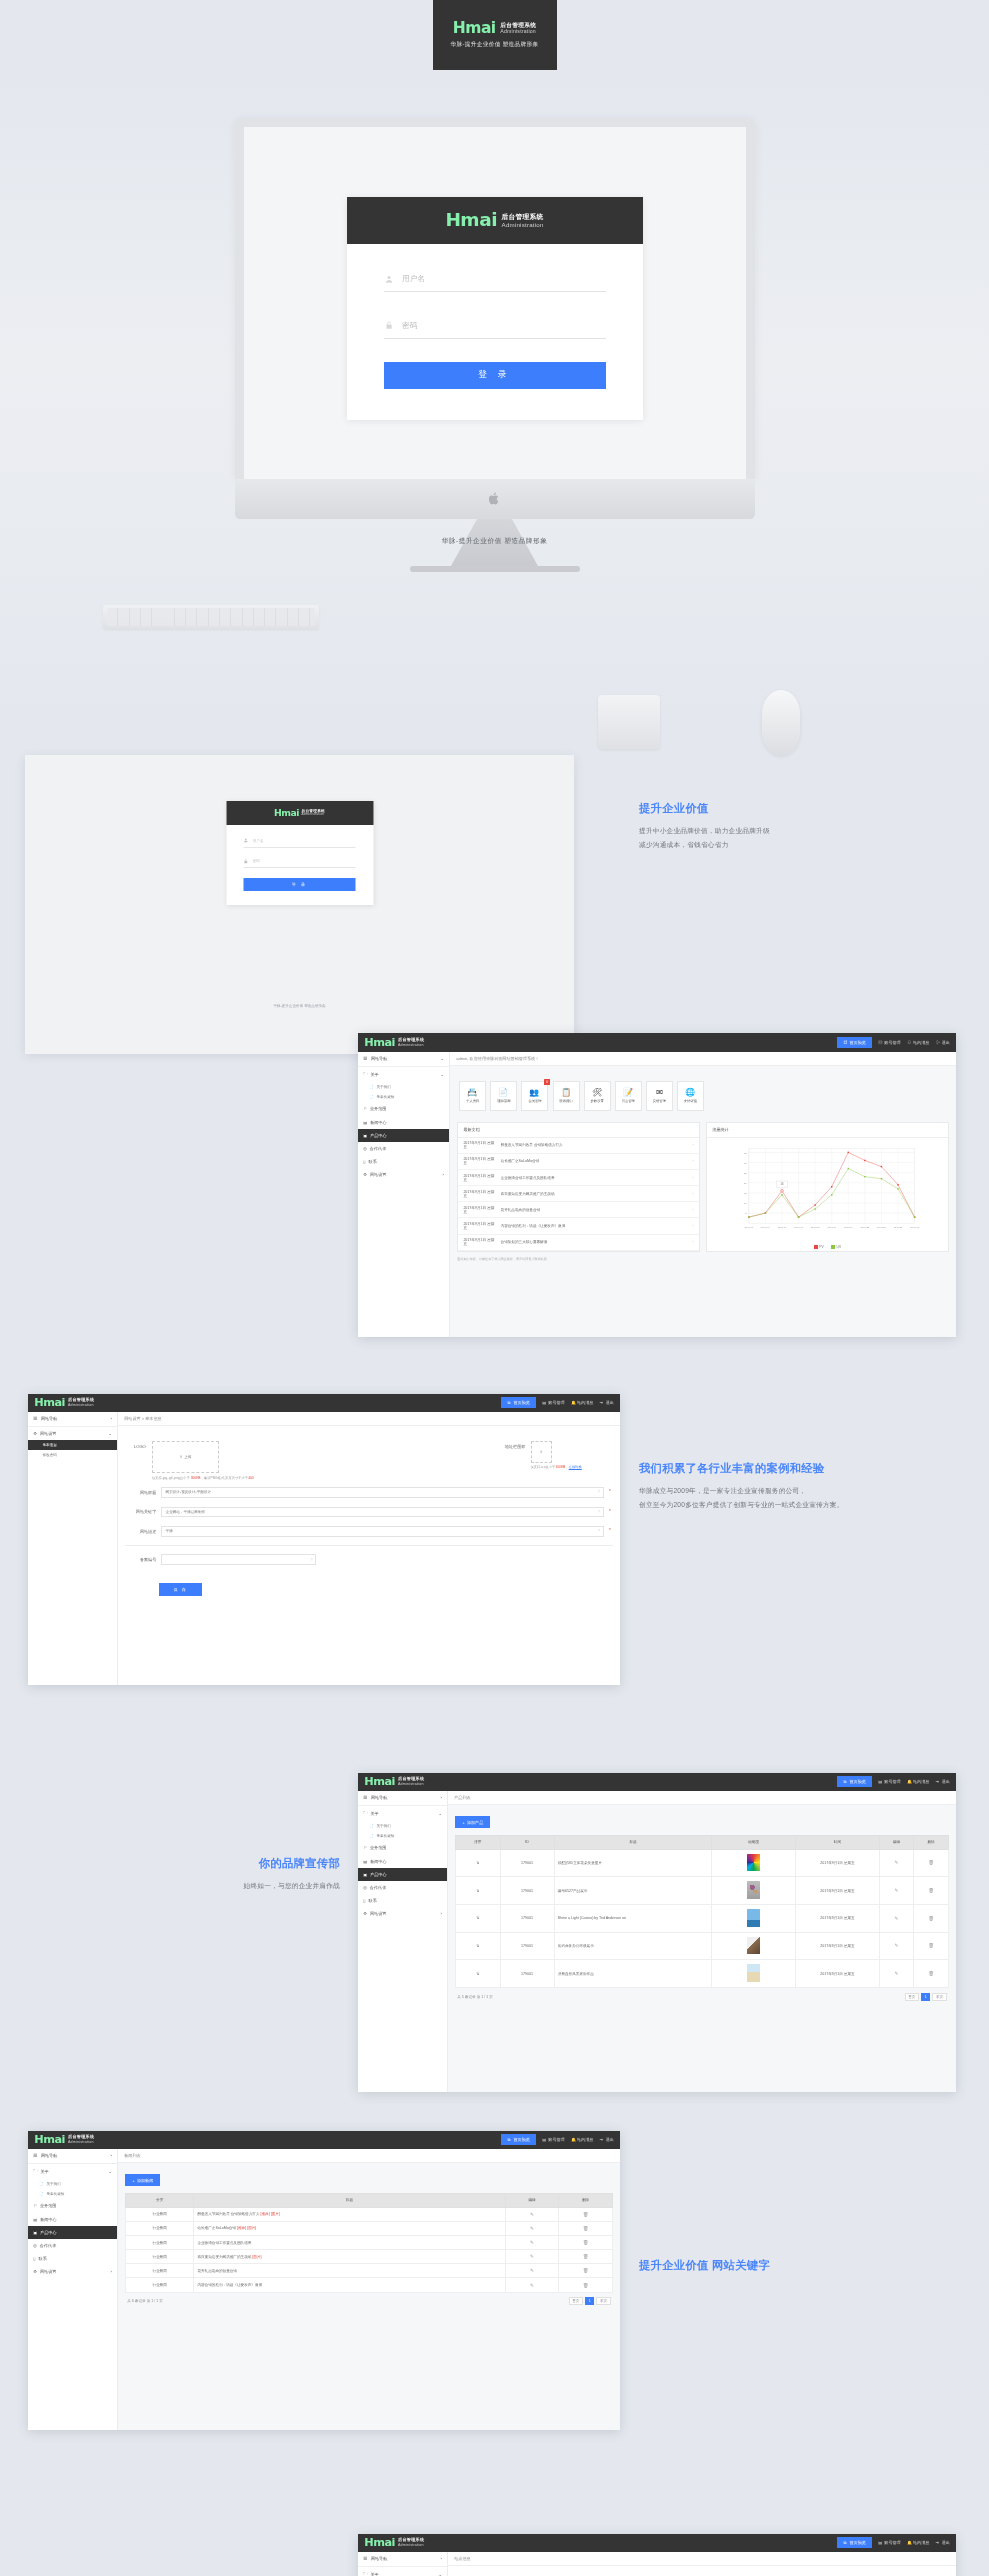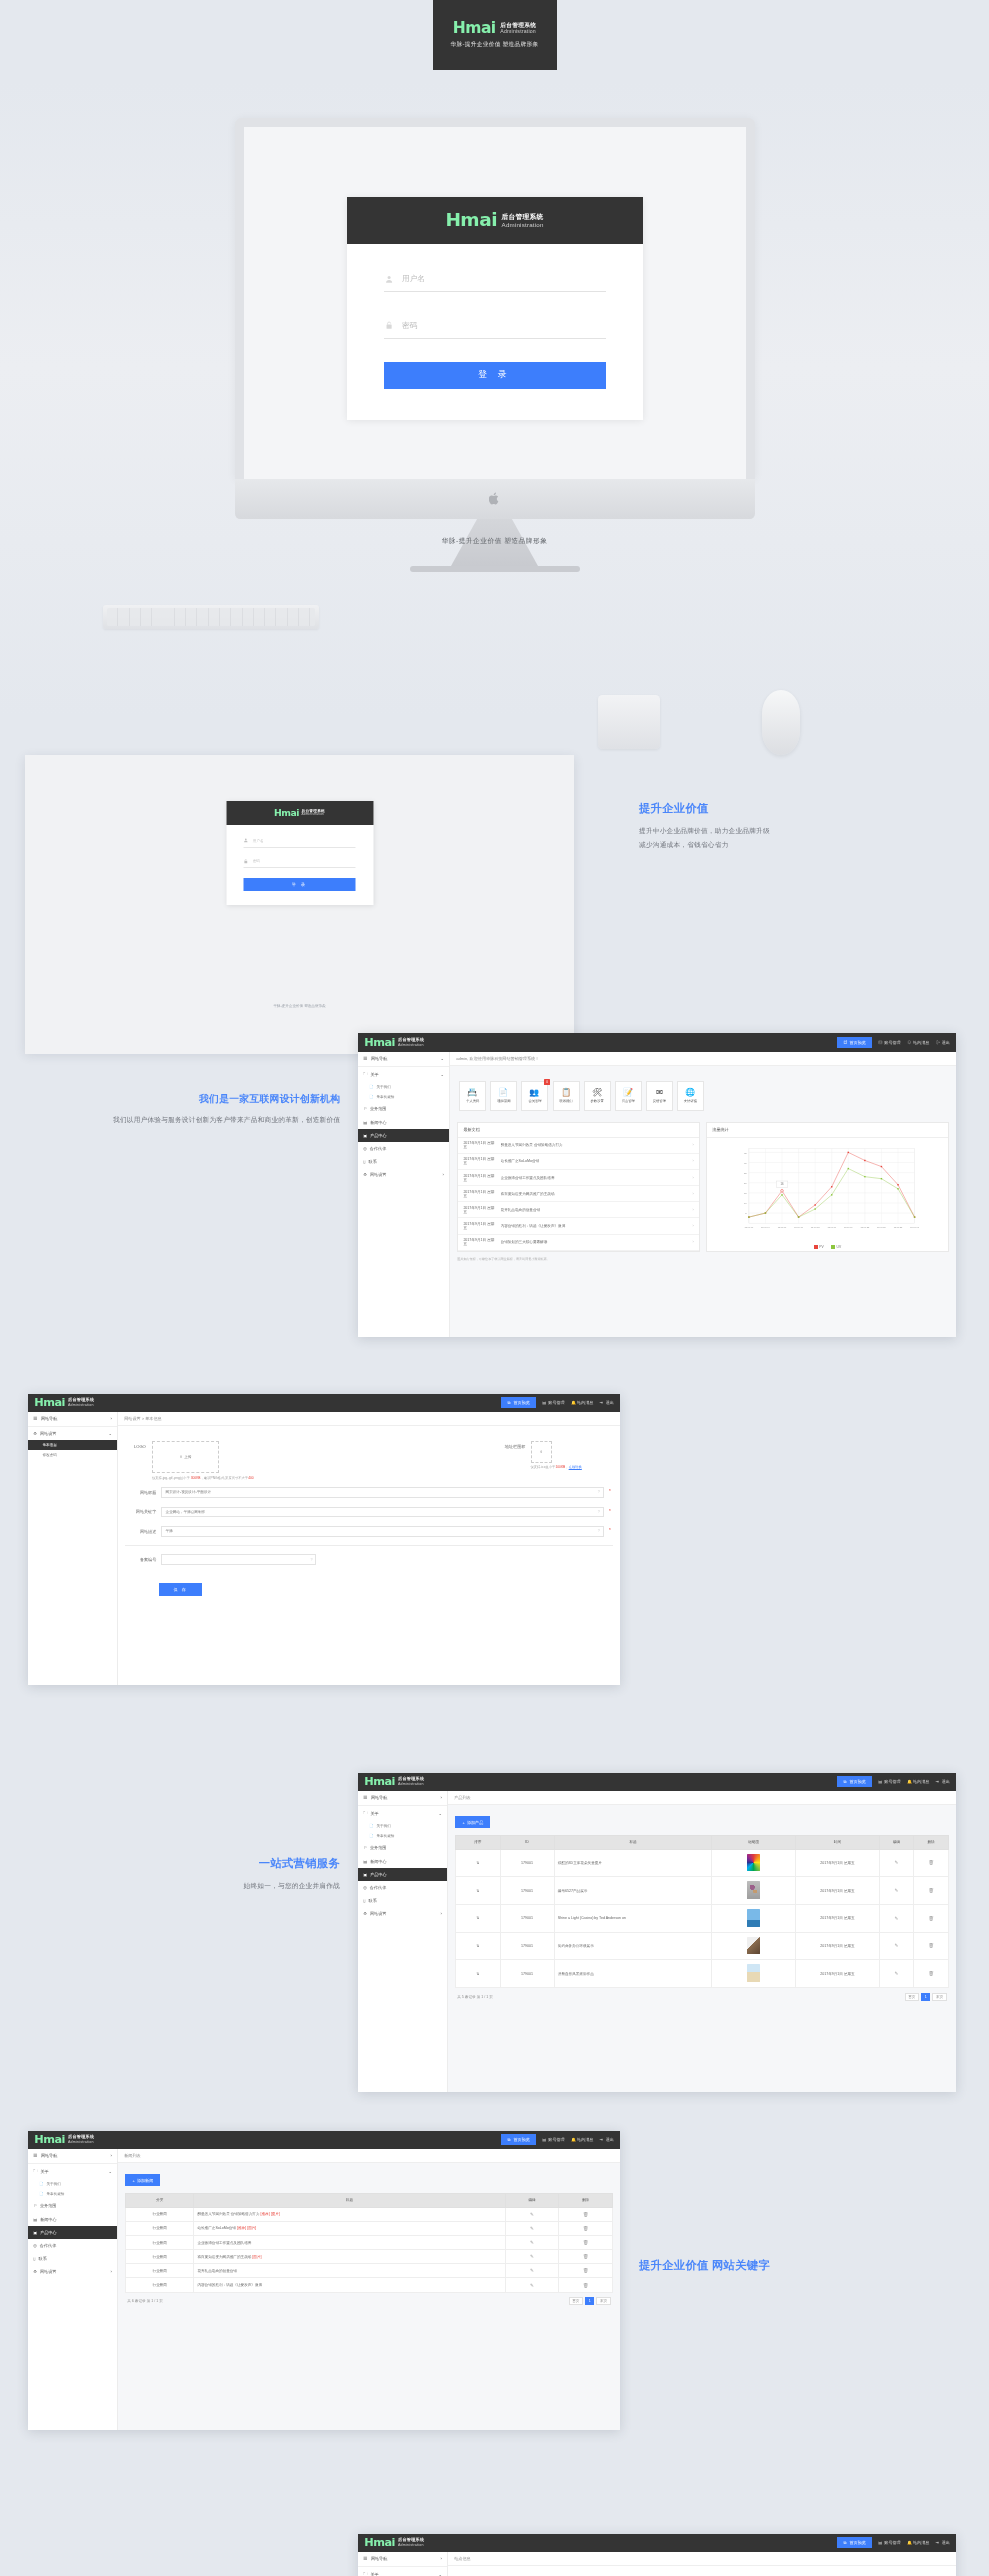--- a/index.html
+++ b/index.html
@@ -256,24 +256,20 @@
       <div style="position:absolute;left:0;right:0;bottom:46px;text-align:center;font-size:3.6px;color:#9aa0a8;">华脉-提升企业价值 塑造品牌形象</div>
     </div>
     <div style="position:absolute;left:639px;top:85px;width:319px">
       <div class="promo-title">提升企业价值</div>
       <div class="promo-line">提升中小企业品牌价值，助力企业品牌升级</div>
       <div class="promo-line">减少沟通成本，省钱省心省力</div>
     </div>
   </div>
 
   <div class="sec" style="height:361px">
-    <div style="position:absolute;left:10.3px;top:88px;width:330px">
-      <div class="promo-title promo-sm" style="text-align:right;font-size:9.8px;color:#4a86fa;font-weight:700;margin-bottom:7.2px;">我们是一家互联网设计创新机构</div>
-      <div class="promo-line" style="text-align:right">我们以用户体验与服务设计创新为客户带来产品和商业的革新，创造新价值</div>
-    </div>
 
     <div class="win" style="position:absolute;left:358px;top:28px;width:598px;height:304px;">
       <div class="topbar" style="height:18.5px">
         <div class="brand">
           <span class="logo-mark">Hmai</span>
           <span class="logo-sub">
             <span class="cn">后台管理系统</span>
             <span class="en">Administration</span>
           </span>
         </div>
@@ -657,25 +653,30 @@
                 </div>
             </div>
             <div style="padding:13.4px 0 0 34px">
               <button class="btn-primary" style="padding:4.1px 14.4px;border:0;font-family:inherit;letter-spacing:1.5px">保 存</button>
             </div>
           </div>
         </div>
       </div>
     </div>
 
+    <div style="position:absolute;left:639px;top:95px;width:335px">
+      <div class="promo-title promo-sm">我们积累了各行业丰富的案例和经验</div>
+      <div class="promo-line">华脉成立与2009年，是一家专注企业宣传服务的公司，</div>
+      <div class="promo-line">创立至今为200多位客户提供了创新与专业的一站式企业宣传方案。</div>
+    </div>
   </div>
 
   <div class="sec" style="height:402px">
     <div style="position:absolute;left:31px;top:155px;width:309px">
-      <div class="promo-title promo-sm" style="text-align:right">一站式营销服务</div>
+      <div class="promo-title promo-sm" style="text-align:right">你的品牌宣传部</div>
       <div class="promo-line" style="text-align:right">始终如一，与您的企业并肩作战</div>
     </div>
 
     <div class="win" style="position:absolute;left:358px;top:72px;width:598px;height:319px;">
       <div class="topbar" style="height:17.5px">
         <div class="brand">
           <span class="logo-mark">Hmai</span>
           <span class="logo-sub">
             <span class="cn">后台管理系统</span>
             <span class="en">Administration</span>

